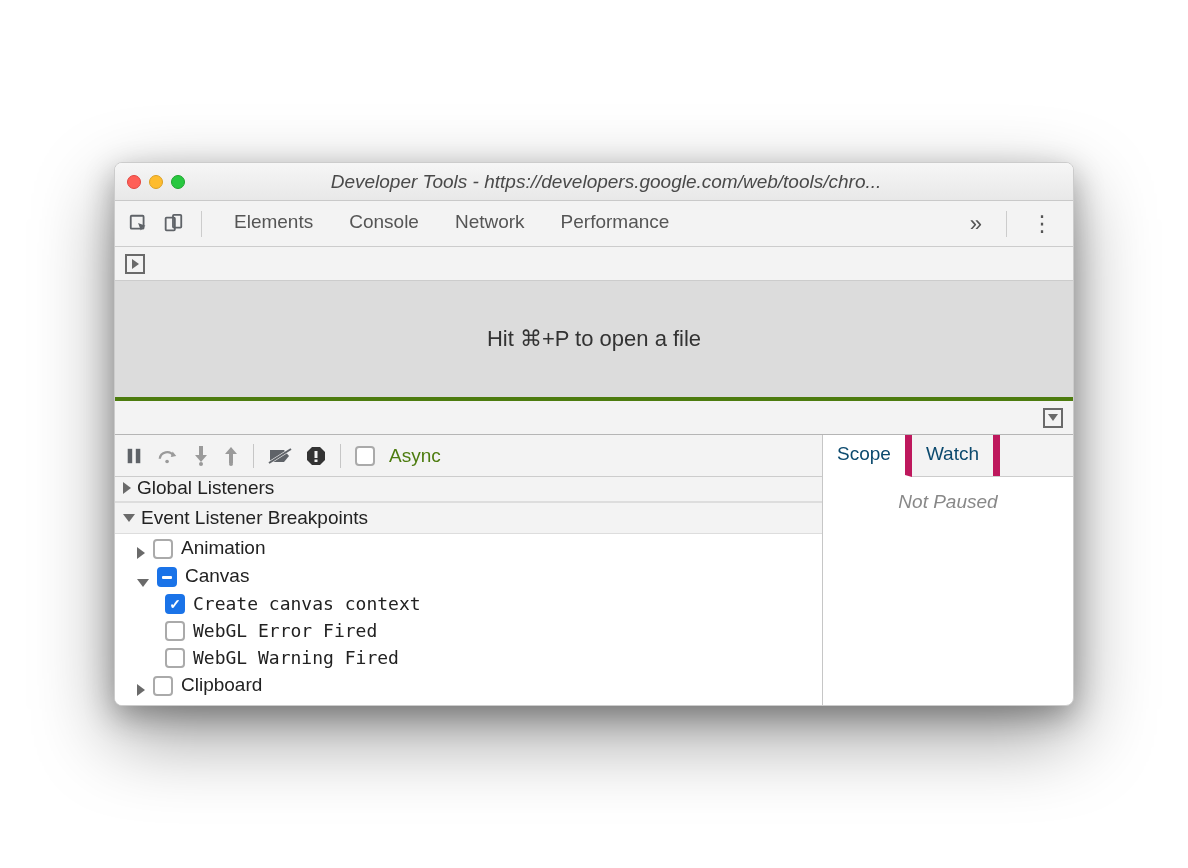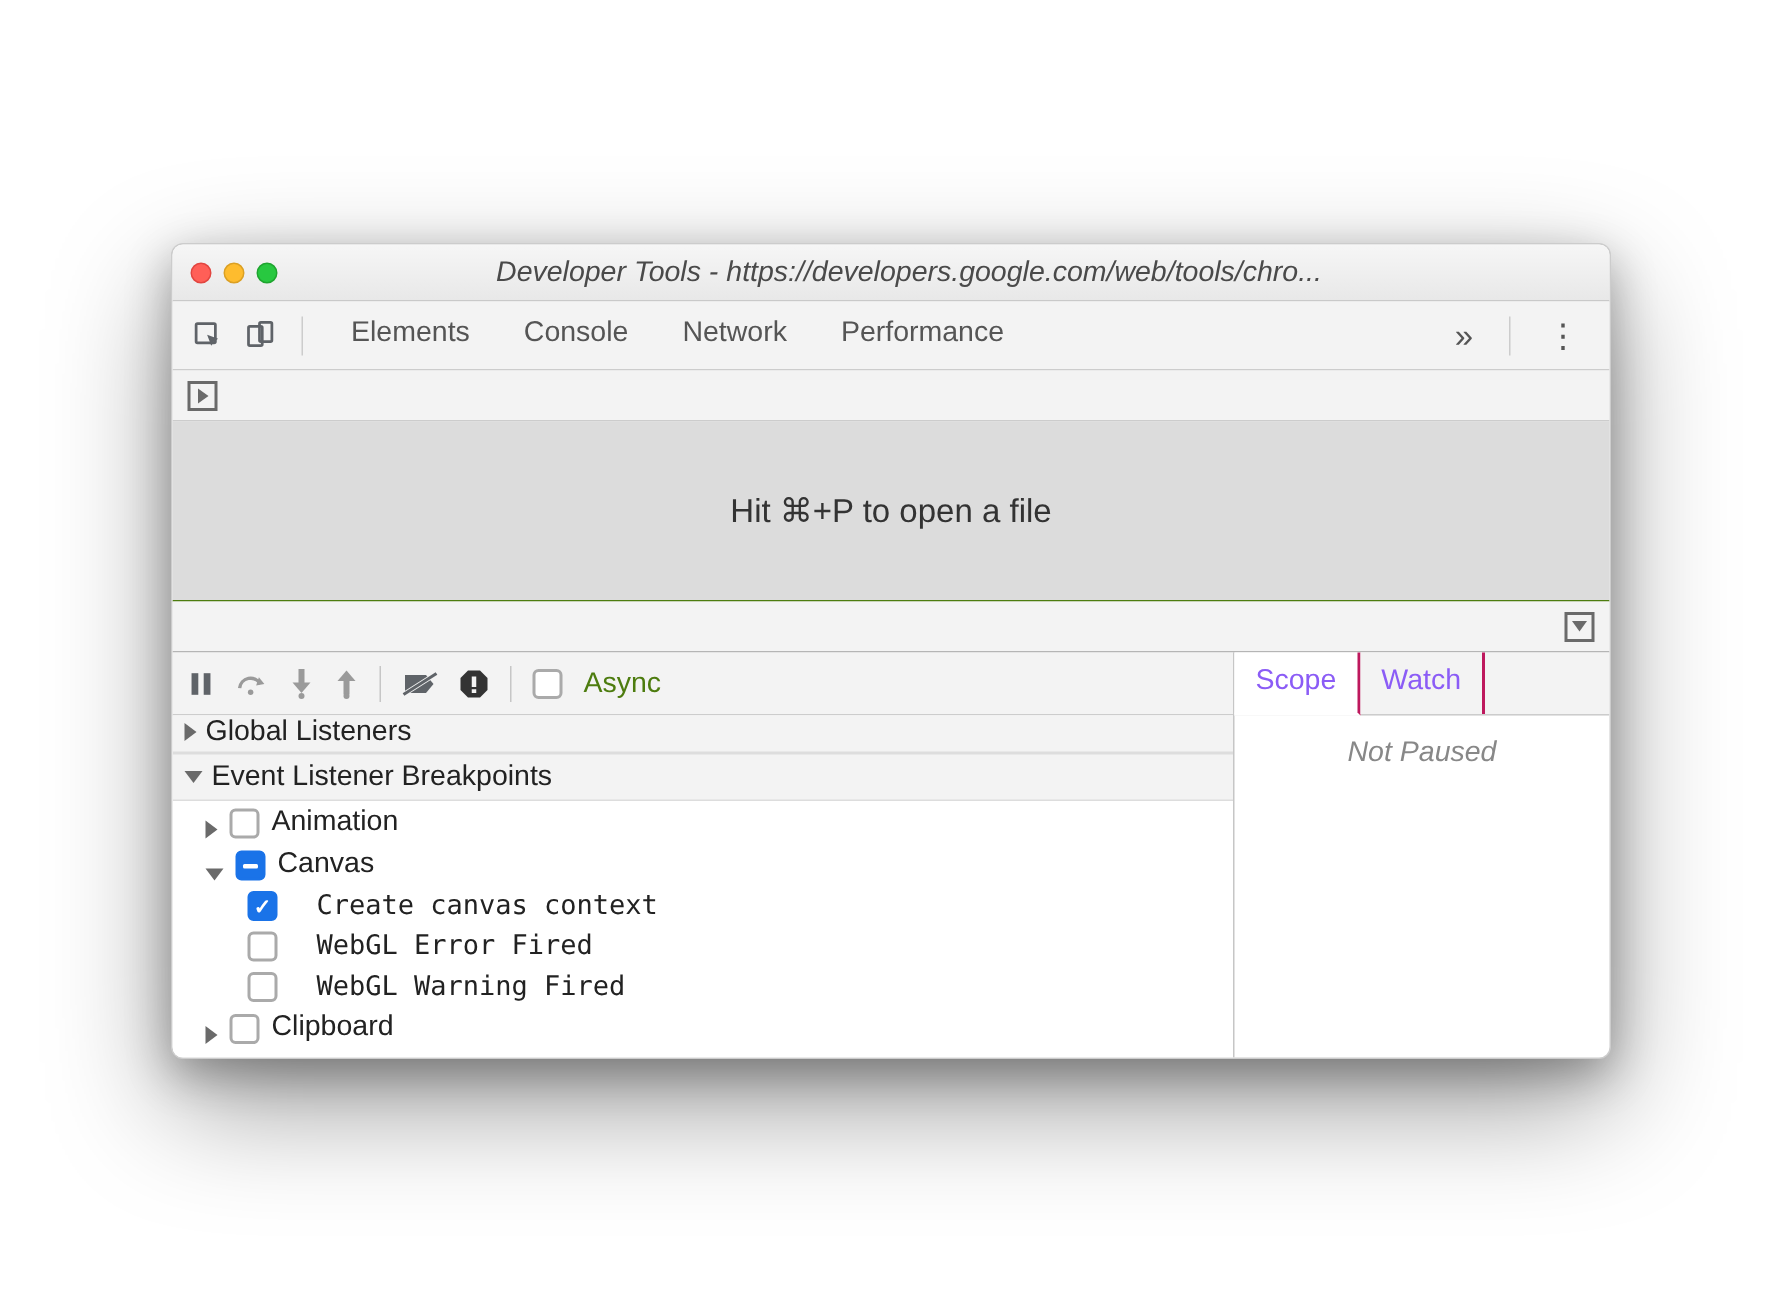--- a/index.html
+++ b/index.html
@@ -85,21 +85,21 @@
     border-bottom: 1px solid #ccc;
     display: flex; align-items: center; padding: 0 10px;
   }
   
   .filehint {
     height: 120px;
     background: #dcdcdc;
     display:flex; align-items:center; justify-content:center;
     font-size: 22px;
     color: #333;
-    border-bottom: 1px solid #4d7c0f;
+    border-bottom: 4px solid #4d7c0f;
   }
   
   .drawerrow {
     height: 34px;
     background: #f3f3f3;
     border-bottom: 1px solid #b5b5b5;
     display: flex; align-items: center; justify-content: flex-end;
     padding: 0 10px;
   }
   
@@ -150,33 +150,33 @@
     width:0;height:0;display:inline-block;
   }
   .arrow.right { border-top:6px solid transparent;border-bottom:6px solid transparent;border-left:8px solid #6a6a6a;}
   .arrow.down { border-left:6px solid transparent;border-right:6px solid transparent;border-top:8px solid #6a6a6a;}
   .cbx {
     width:20px;height:20px;border:2px solid #aaa;border-radius:4px;background:#fff;display:flex;align-items:center;justify-content:center;flex-shrink:0;
   }
   .cbx.blue { background:#1a73e8; border-color:#1a73e8; color:#fff; font-size:14px; font-weight:bold;}
   .cbx.minus { background:#1a73e8; border-color:#1a73e8;}
   .cbx.minus::after { content:""; width:10px; height:3px; background:#fff; border-radius:1px;}
-  .mono { font-family: Menlo, Consolas, monospace; font-size:18px;margin-left:18px;}
+  .mono { font-family: Menlo, Consolas, monospace; font-size:18px;}
   
   .scopebar {
     height: 42px;
     background: #f3f3f3;
     border-bottom: 1px solid #ccc;
     display:flex; align-items: stretch;
   }
   .scopetab {
     padding: 8px 14px;
     font-size:19px;
-    color:#8b5cf6;
-    border-right:2px solid #be185d;
+    color:#0c4a6e;
+    border-right:7px solid #be185d;
     background:#f3f3f3;
     cursor:pointer;
   }
   .scopetab.active { background:#fff; border-bottom:2px solid #fff; margin-bottom:-1px;}
   .scope-body {
     flex:1;
     display:flex; align-items:flex-start; justify-content:center;
     padding-top: 14px;
     font-size:19px;
     font-style:italic;

